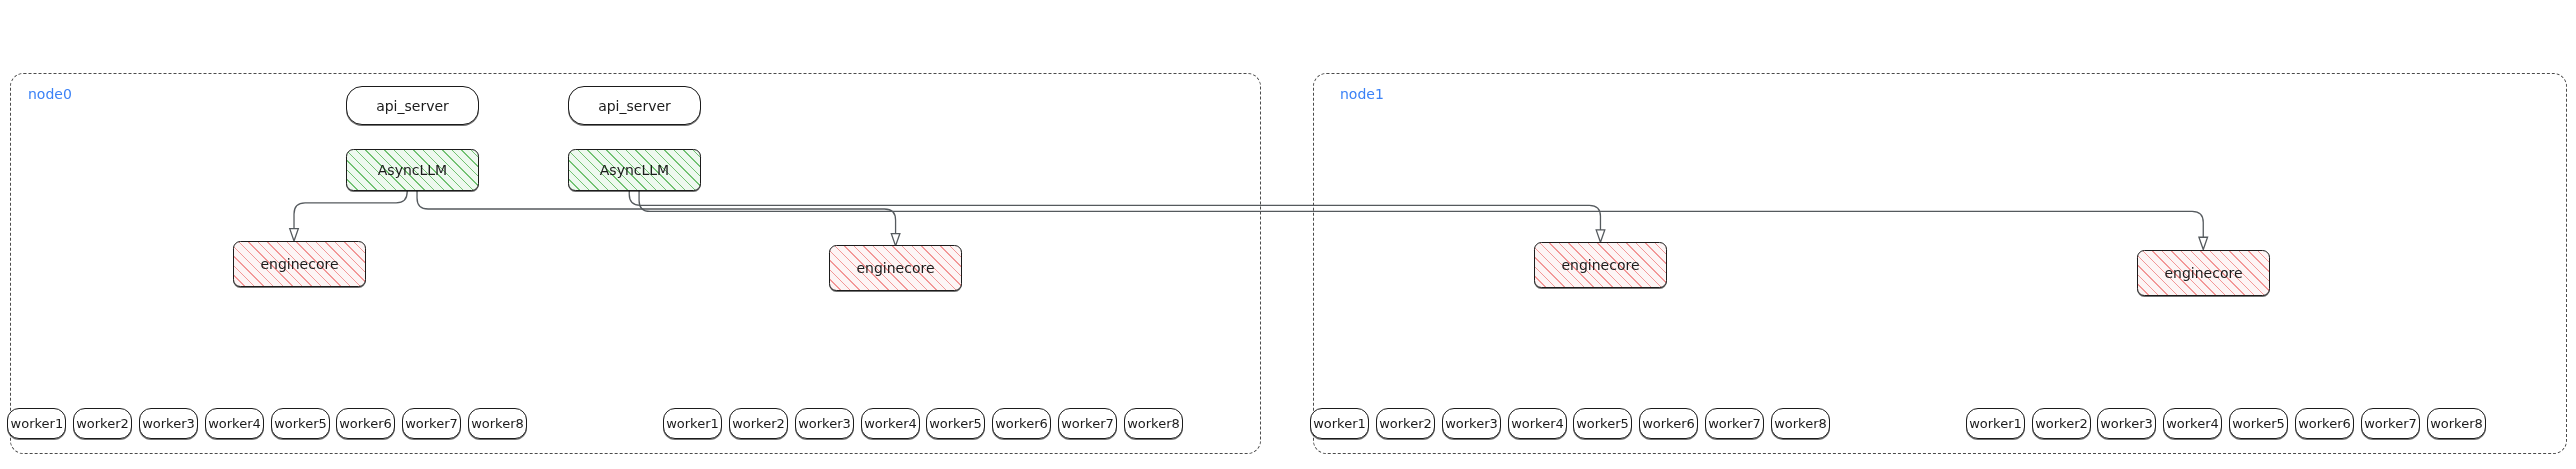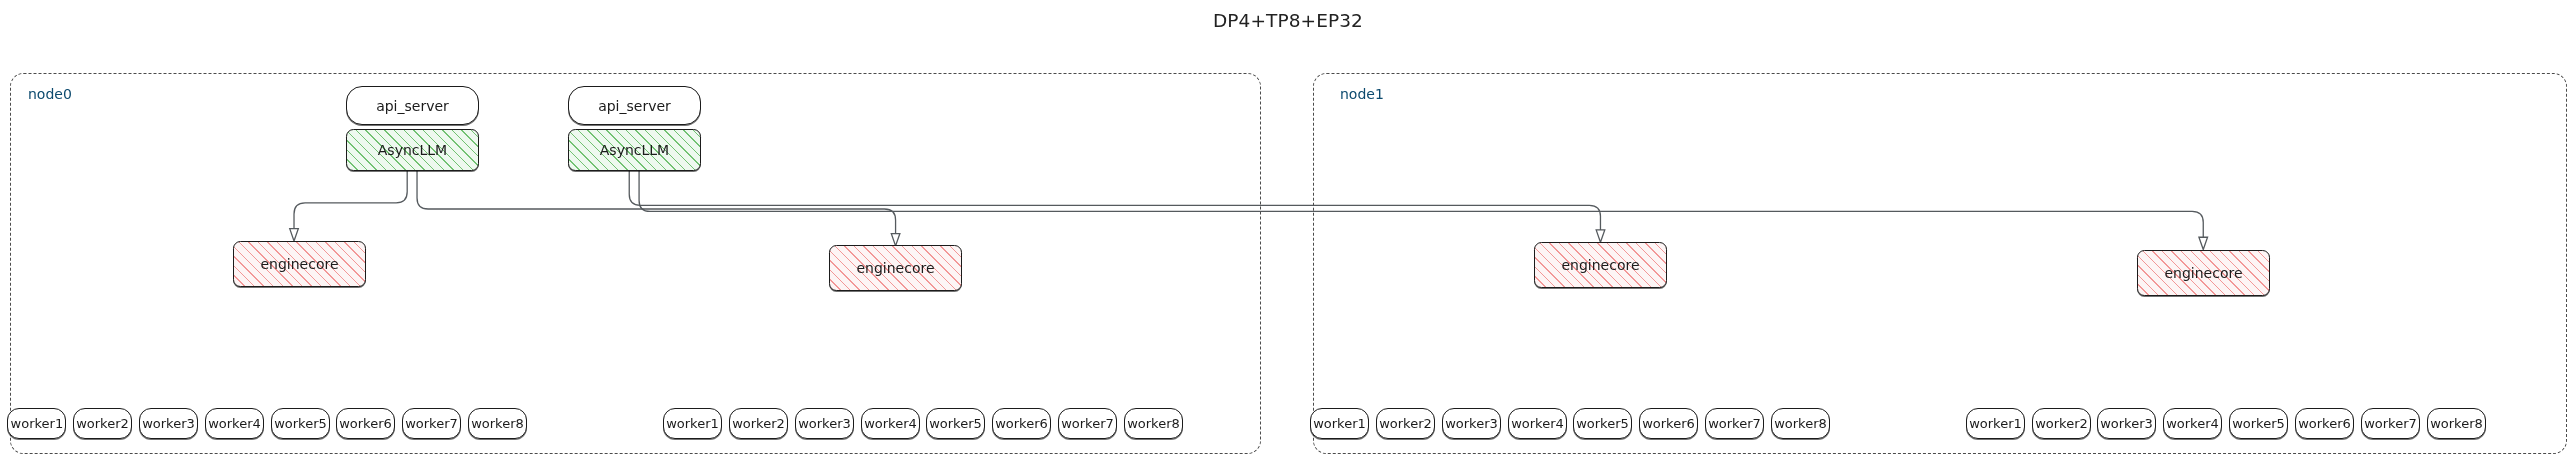--- a/index.html
+++ b/index.html
@@ -20,21 +20,21 @@
   
   .node-box{
     position:absolute;
     border:1.5px dashed #4b4b4b;
     border-radius:13.5px;
     background:transparent;
     box-sizing:border-box;
   }
   .node-label{
     position:absolute;
-    font-size:14px;color:#0c4a6e;
+    font-size:14px;color:#3b82f6;
     white-space:nowrap;
   }
 
   
   .fbox{
     position:absolute;box-sizing:border-box;
     border:1.4px solid #1b1b1b;
     border-radius:6.2px;
     background:#ffffff;
     display:flex;align-items:center;justify-content:center;
@@ -46,20 +46,21 @@
   
   .fbox.async{
     background-color:#eef9ef;
     background-image:repeating-linear-gradient(
       45deg,
       rgba(92,184,92,.85) 0px,
       rgba(92,184,92,.85) 1px,
       rgba(255,255,255,0) 1px,
       rgba(255,255,255,0) 6.8px);
     border-radius:7.4px;
+    margin-top:20px;
   }
   
   .fbox.engine{
     background-color:#fdf5f5;
     background-image:repeating-linear-gradient(
       45deg,
       rgba(240,128,128,.80) 0px,
       rgba(240,128,128,.80) 1px,
       rgba(255,255,255,0) 1px,
       rgba(255,255,255,0) 6.8px);
@@ -75,21 +76,20 @@
   
   #edges{position:absolute;left:0;top:0;width:2576px;height:469px;pointer-events:none;}
   #edges path{fill:none;stroke:#555a5e;stroke-width:2.1px;}
   #edges polygon{fill:none;stroke:#555a5e;stroke-width:2.1px;}
 </style>
 </head>
 <body>
 
 <div id="stage">
 
-  <div class="diagram-title">DP4+TP8+EP32</div>
 
   <svg id="edges" viewBox="0 0 4188 763" preserveAspectRatio="none">
 
     <path d="M662,277 L662,312 Q662,330 644,330 L496,330 Q478,330 478,348 L478,372"></path>
     <polygon points="471,372 478,392 485,372"></polygon>
 
     <path d="M678,277 L678,322 Q678,340 696,340 L1438,340 Q1456,340 1456,358 L1456,380"></path>
     <polygon points="1449,380 1456,400 1463,380"></polygon>
 
     <path d="M1023,277 L1023,316 Q1023,334 1041,334 L2584,334 Q2602,334 2602,352 L2602,374"></path>

